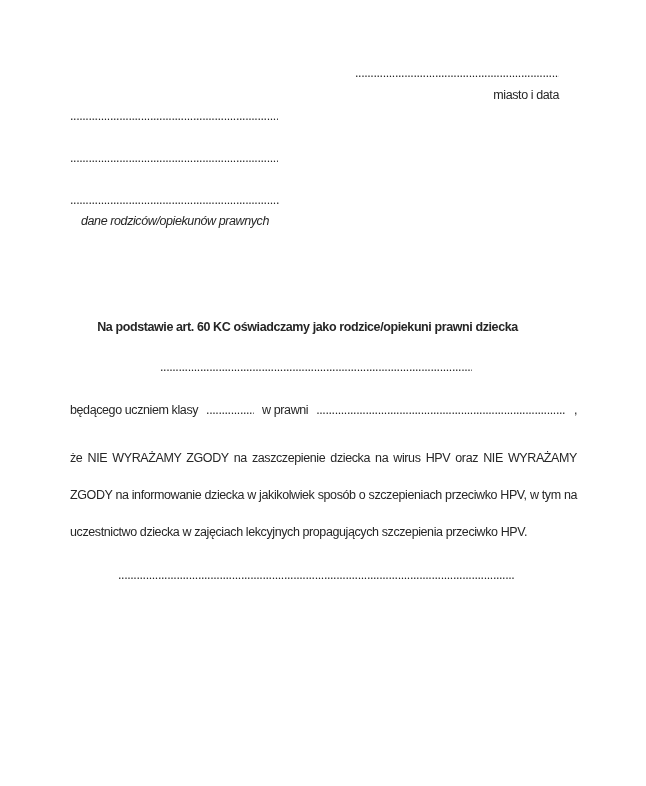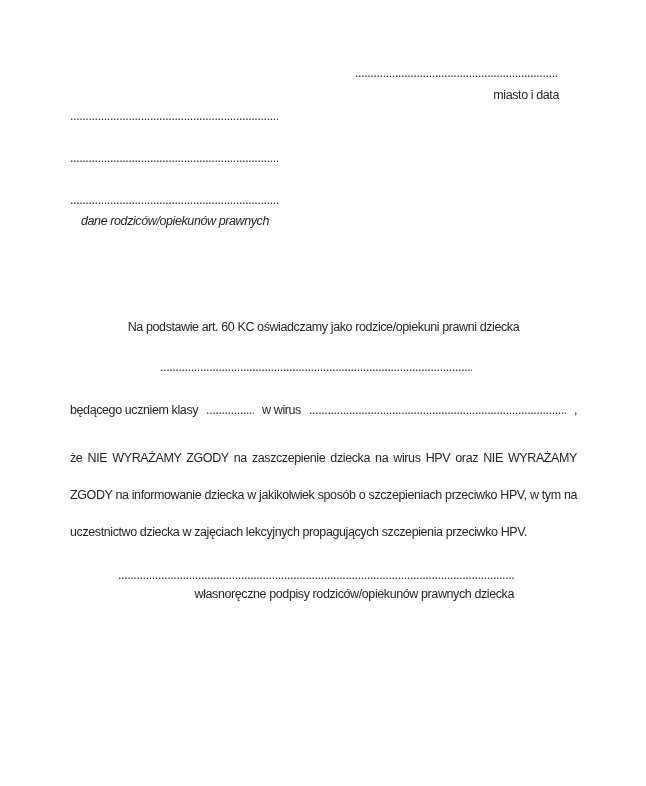--- a/index.html
+++ b/index.html
@@ -40,21 +40,21 @@
   
   .pline1 { left: 70px; top: 109px; width: 208px; }
   .pline2 { left: 70px; top: 151px; width: 208px; }
   .pline3 { left: 70px; top: 193px; width: 210px; }
   .parents-caption { left: 70px; top: 214px; width: 210px; }
 
   .doc-title {
     left: 70px; top: 280px; width: 507px;
     font-weight: bold;
   }
-  .intro-line { left: 70px; top: 320px; width: 507px; }
+  .intro-line { left: 54px; top: 320px; width: 507px; font-weight: bold; }
 
   .child-line { left: 160px; top: 360px; width: 312px; }
 
   .class-line {
     left: 70px; top: 403px; width: 507px;
     display: flex;
     align-items: baseline;
     gap: 8px;
     line-height: 15px;
   }
@@ -97,25 +97,24 @@
   <div class="abs label-line center italic parents-caption">dane rodziców/opiekunów prawnych</div>
 
 
   <div class="abs center label-line intro-line">Na podstawie art. 60 KC oświadczamy jako rodzice/opiekuni prawni dziecka</div>
 
   <div class="abs dotline child-line">..................................................................................................................................</div>
 
   <div class="abs class-line">
     <span>będącego uczniem klasy</span>
     <span class="dots-fixed">........................</span>
-    <span>w wirus</span>
+    <span>w prawni</span>
     <span class="dots-grow">........................................................................................................................</span>
     <span>,</span>
   </div>
 
   <div class="abs statement">że NIE WYRAŻAMY ZGODY na zaszczepienie dziecka na wirus HPV oraz NIE WYRAŻAMY ZGODY na informowanie dziecka w jakikolwiek sposób o szczepieniach przeciwko HPV, w tym na uczestnictwo dziecka w zajęciach lekcyjnych propagujących szczepienia przeciwko HPV.</div>
 
   <div class="abs signature-block">
     <div class="dotline">................................................................................................................................................................</div>
-    <div class="label-line">własnoręczne podpisy rodziców/opiekunów prawnych dziecka</div>
   </div>
 
 </div>
 
 </body></html>

